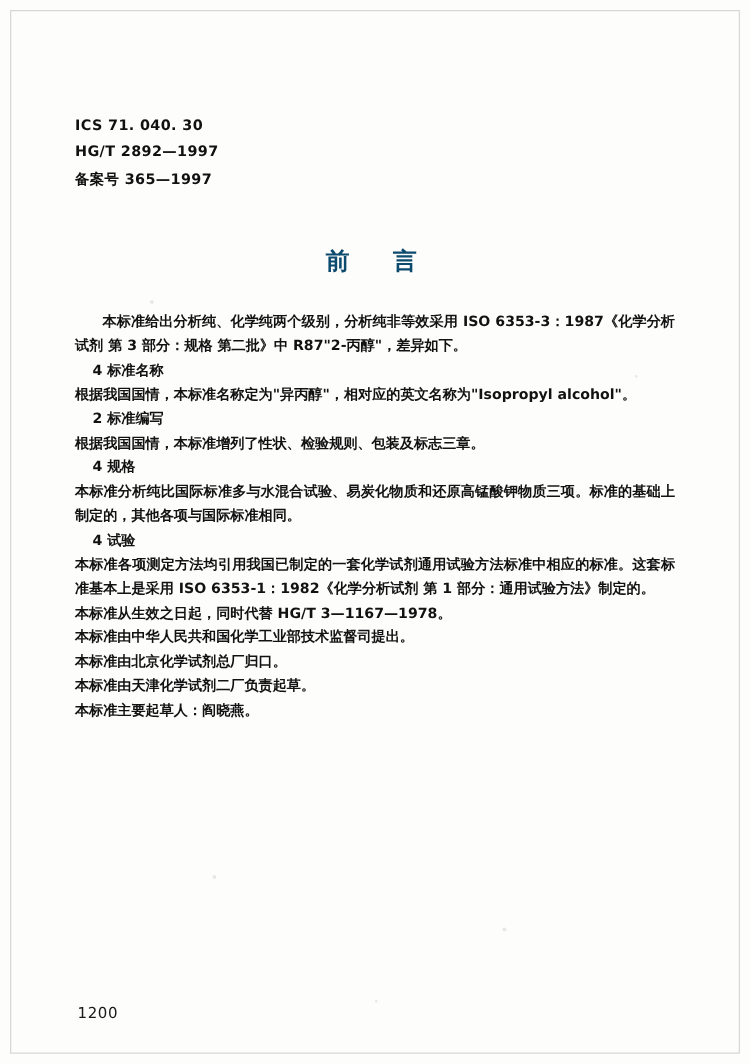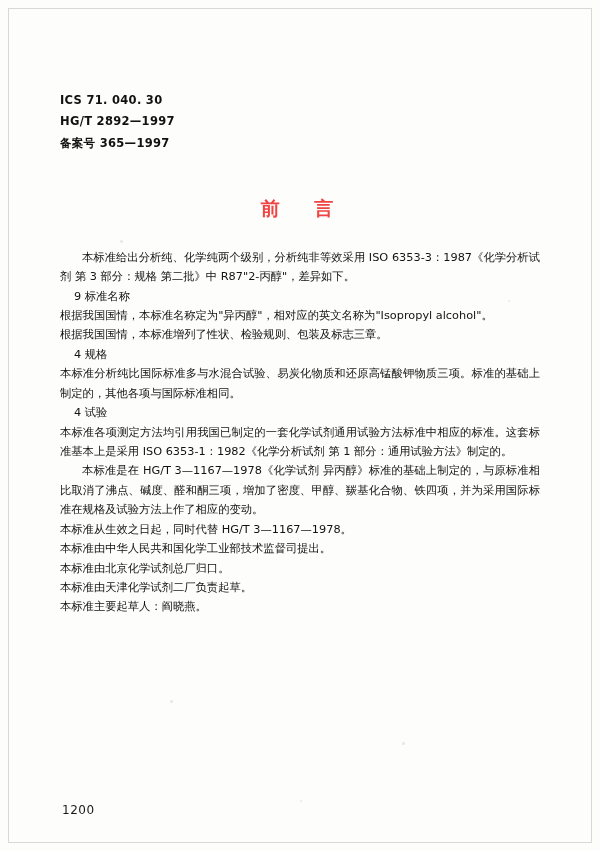--- a/index.html
+++ b/index.html
@@ -45,32 +45,32 @@
     white-space: pre;
   }
 
   
   .doc-title {
     margin-top: 42px;
     text-align: center;
     font-size: 19px;
     font-weight: bold;
     letter-spacing: 14px;
-    color: #ef4444;
+    color: #0c4a6e;
     padding-left: 8px;
   }
 
   
   .body-text {
     margin-top: 26px;
     font-size: 11.3px;
     line-height: 1.72;
     color: #121212;
     text-align: justify;
-    font-weight: normal;
+    font-weight: bold;
   }
   .body-text p {
     margin: 0;
   }
   .indent {
     text-indent: 22px;
   }
   .clause-head {
     text-indent: 14px;
   }
@@ -115,28 +115,28 @@
     <div class="header-block">
       <div>ICS 71. 040. 30</div>
       <div>HG/T 2892—1997</div>
       <div>备案号 365—1997</div>
     </div>
 
     <div class="doc-title">前  言</div>
 
     <div class="body-text">
       <p class="indent">本标准给出分析纯、化学纯两个级别，分析纯非等效采用 ISO 6353-3：1987《化学分析试剂  第 3 部分：规格  第二批》中 R87"2-丙醇"，差异如下。</p>
-      <p class="clause-head">9  标准名称</p>
+      <p class="clause-head">4  标准名称</p>
       <p>根据我国国情，本标准名称定为"异丙醇"，相对应的英文名称为"Isopropyl alcohol"。</p>
+      <p class="clause-head">2  标准编写</p>
       <p>根据我国国情，本标准增列了性状、检验规则、包装及标志三章。</p>
       <p class="clause-head">4  规格</p>
       <p>本标准分析纯比国际标准多与水混合试验、易炭化物质和还原高锰酸钾物质三项。标准的基础上制定的，其他各项与国际标准相同。</p>
       <p class="clause-head">4  试验</p>
       <p>本标准各项测定方法均引用我国已制定的一套化学试剂通用试验方法标准中相应的标准。这套标准基本上是采用 ISO 6353-1：1982《化学分析试剂  第 1 部分：通用试验方法》制定的。</p>
-      <p class="indent">本标准是在 HG/T 3—1167—1978《化学试剂  异丙醇》标准的基础上制定的，与原标准相比取消了沸点、碱度、醛和酮三项，增加了密度、甲醇、羰基化合物、铁四项，并为采用国际标准在规格及试验方法上作了相应的变动。</p>
 
       <div class="tail-block">
         <p>本标准从生效之日起，同时代替 HG/T 3—1167—1978。</p>
         <p>本标准由中华人民共和国化学工业部技术监督司提出。</p>
         <p>本标准由北京化学试剂总厂归口。</p>
         <p>本标准由天津化学试剂二厂负责起草。</p>
         <p>本标准主要起草人：阎晓燕。</p>
       </div>
     </div>
   </div>

